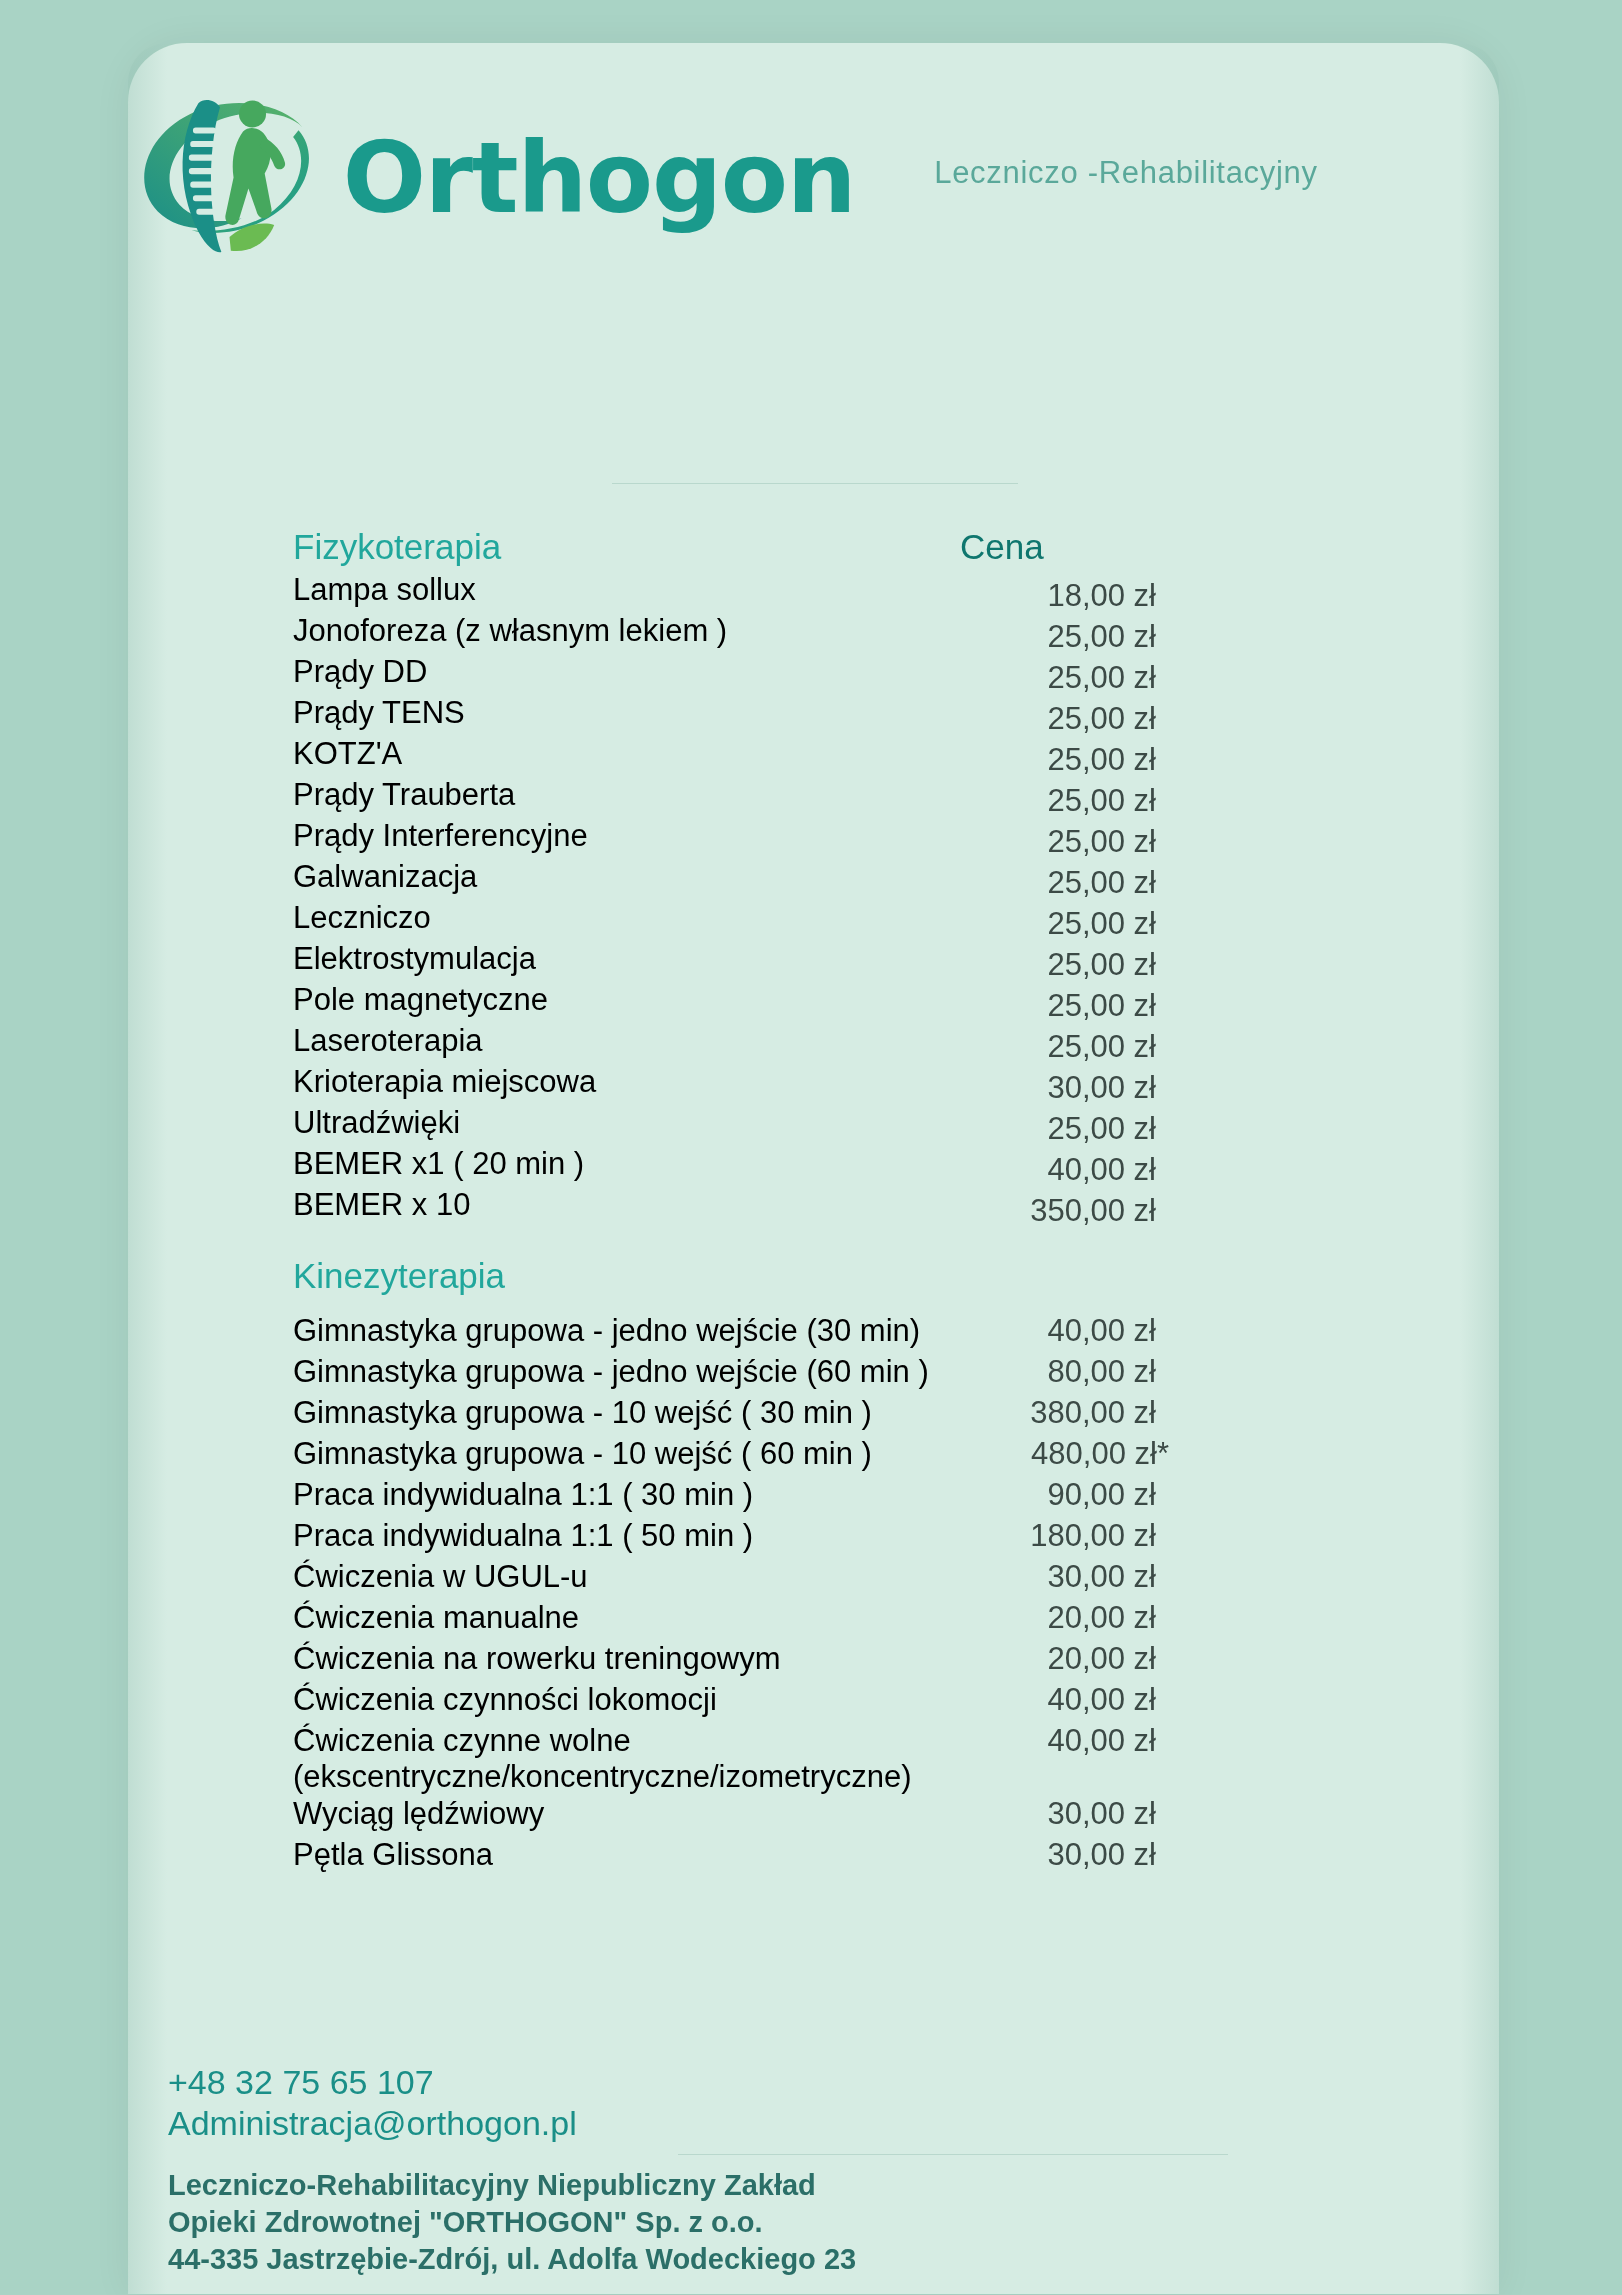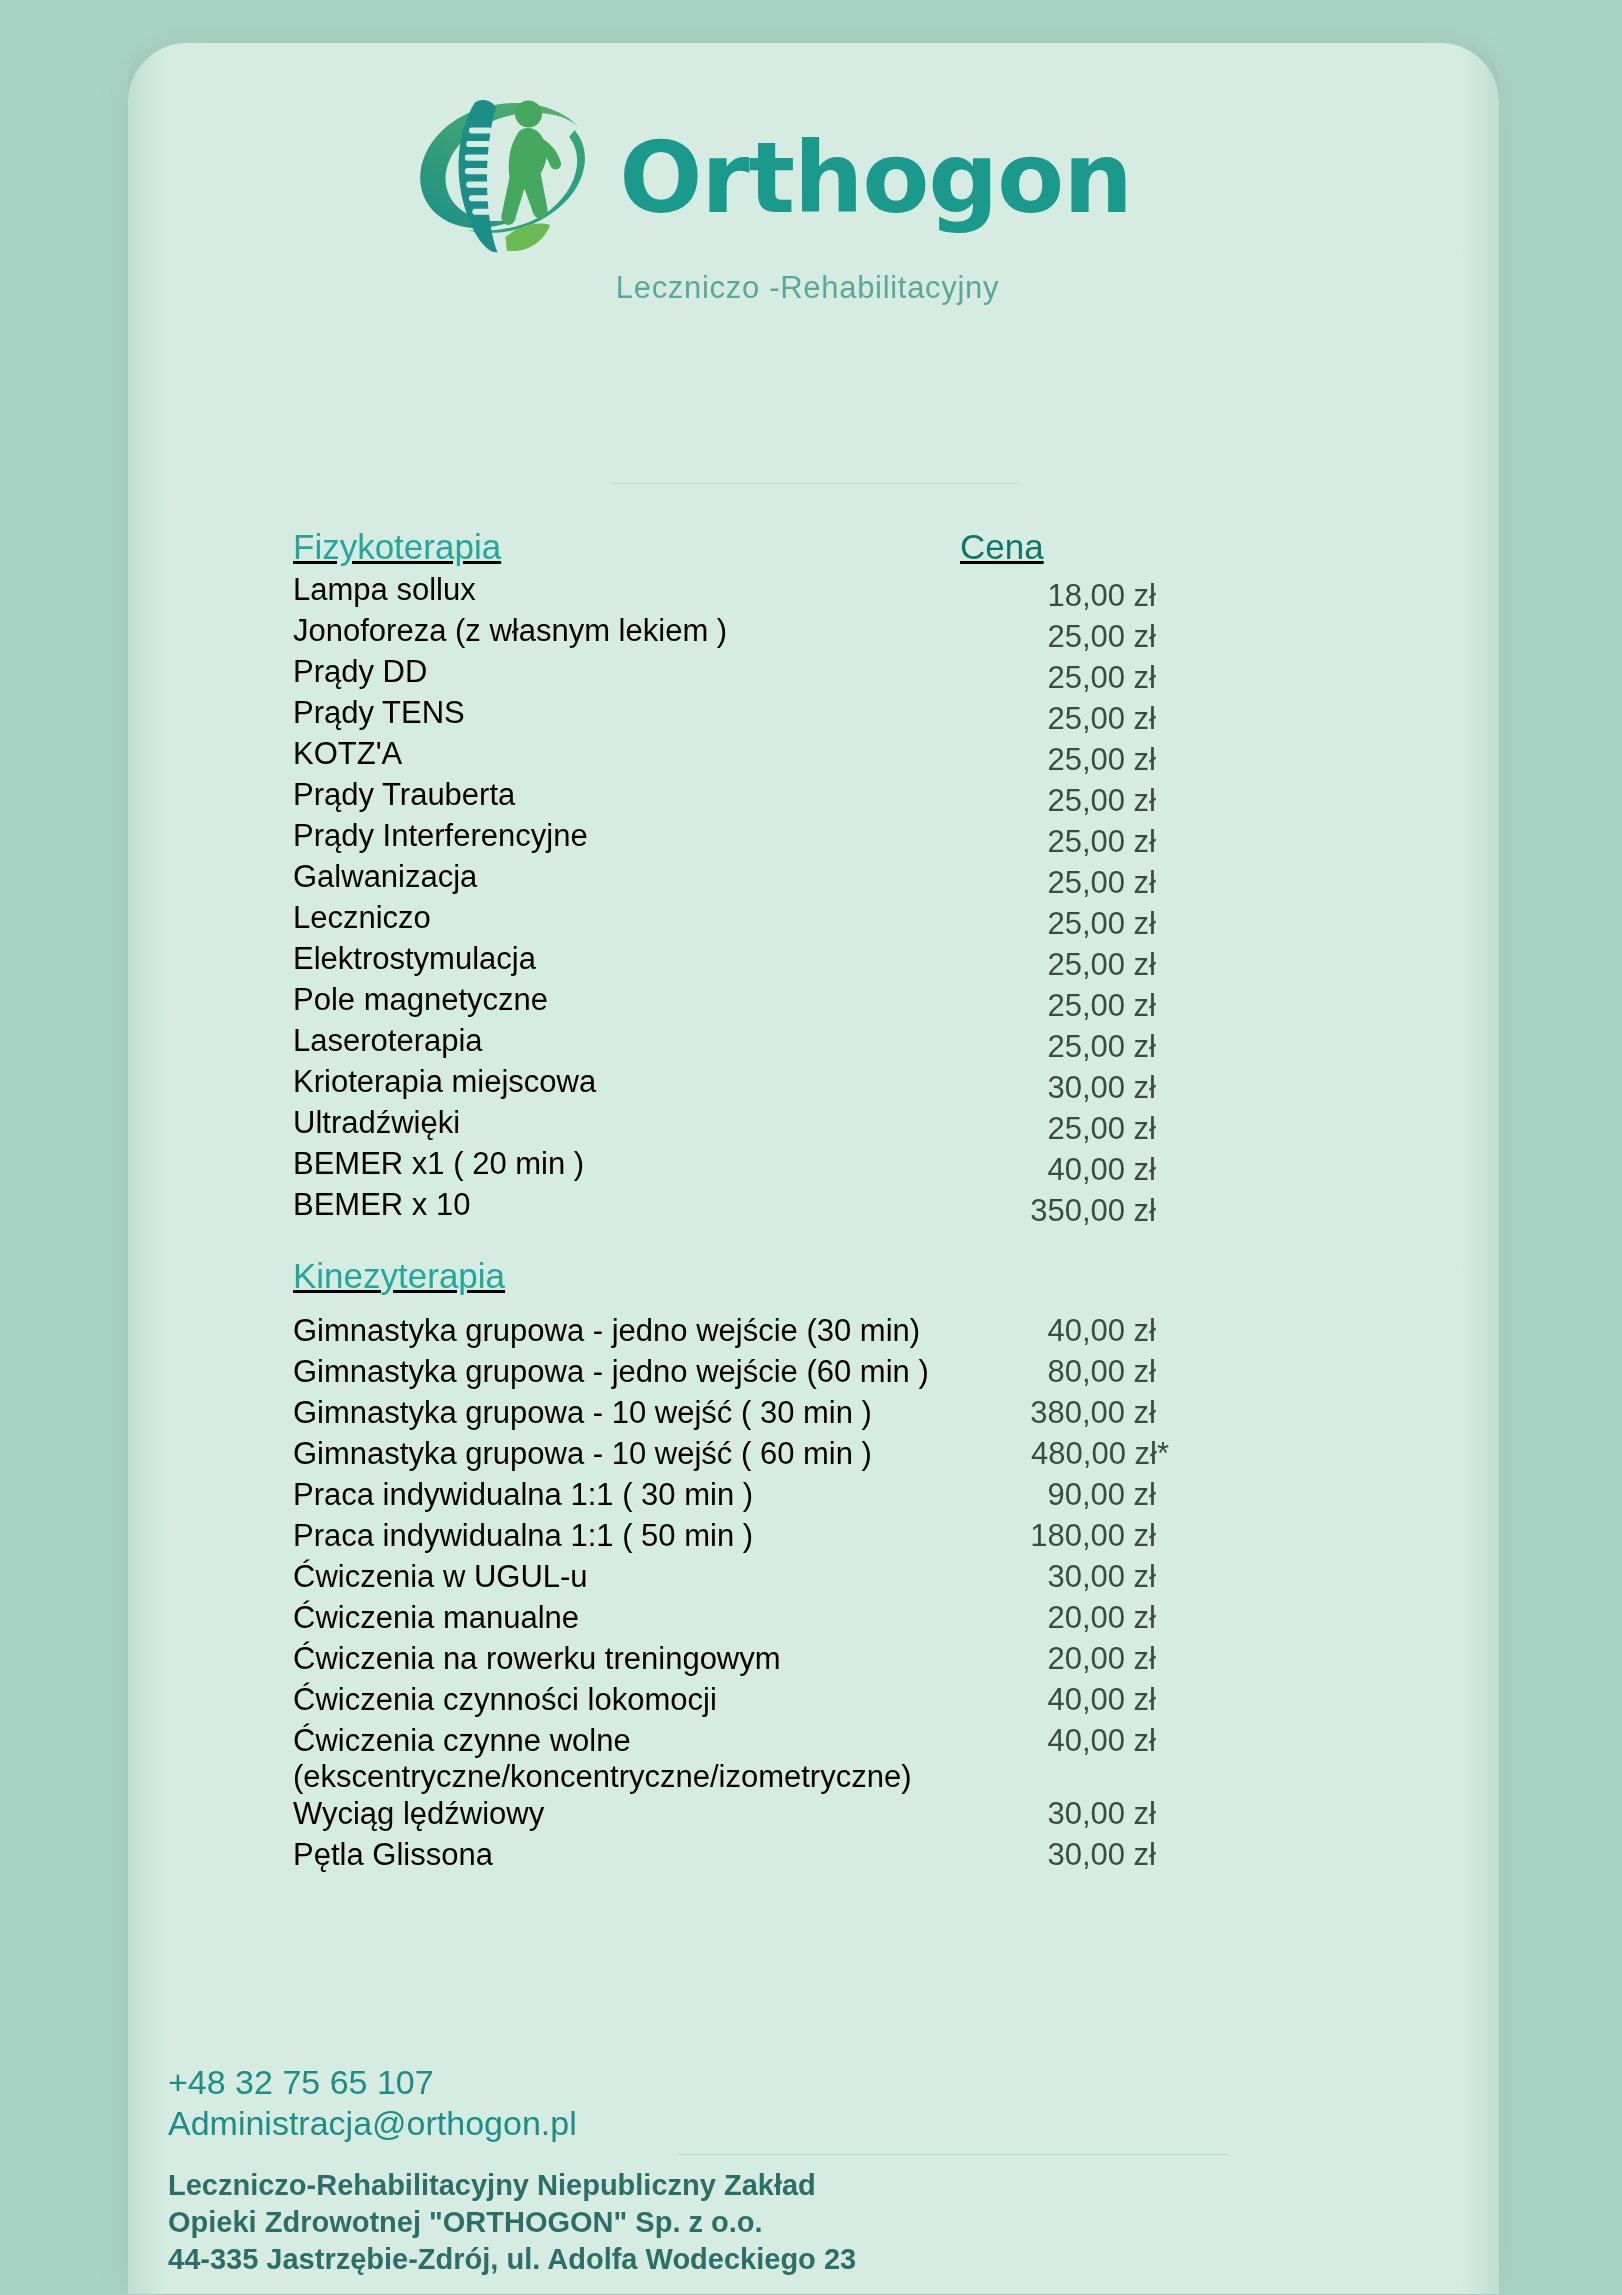--- a/index.html
+++ b/index.html
@@ -55,23 +55,22 @@
     pointer-events: none;
   }
 
   
   .logo-block {
     position: absolute;
     left: 0;
     top: 33px;
     width: 1192px;
     display: flex;
-    flex-direction: column;
+    flex-direction: row;
     align-items: center;
-    margin-left: 44px;
   }
   .logo-row {
     display: flex;
     align-items: center;
     justify-content: center;
     gap: 11.8px;
   }
   .logo-mark {
     width: 203px;
     height: 203px;
@@ -119,21 +118,20 @@
     position: absolute;
     left: 0;
     top: 484px;
     width: 1371px;
   }
   .section-head {
     display: flex;
     align-items: baseline;
     padding: 0 14px 0 165px;
     margin-bottom: 5.2px;
-    text-decoration: underline;
   }
   .section-head .sname {
     font-size: 35px;
     color: #21a79c;
     width: 667px;
   }
   .section-head .scena {
     font-size: 35px;
     color: #0f766e;
   }

